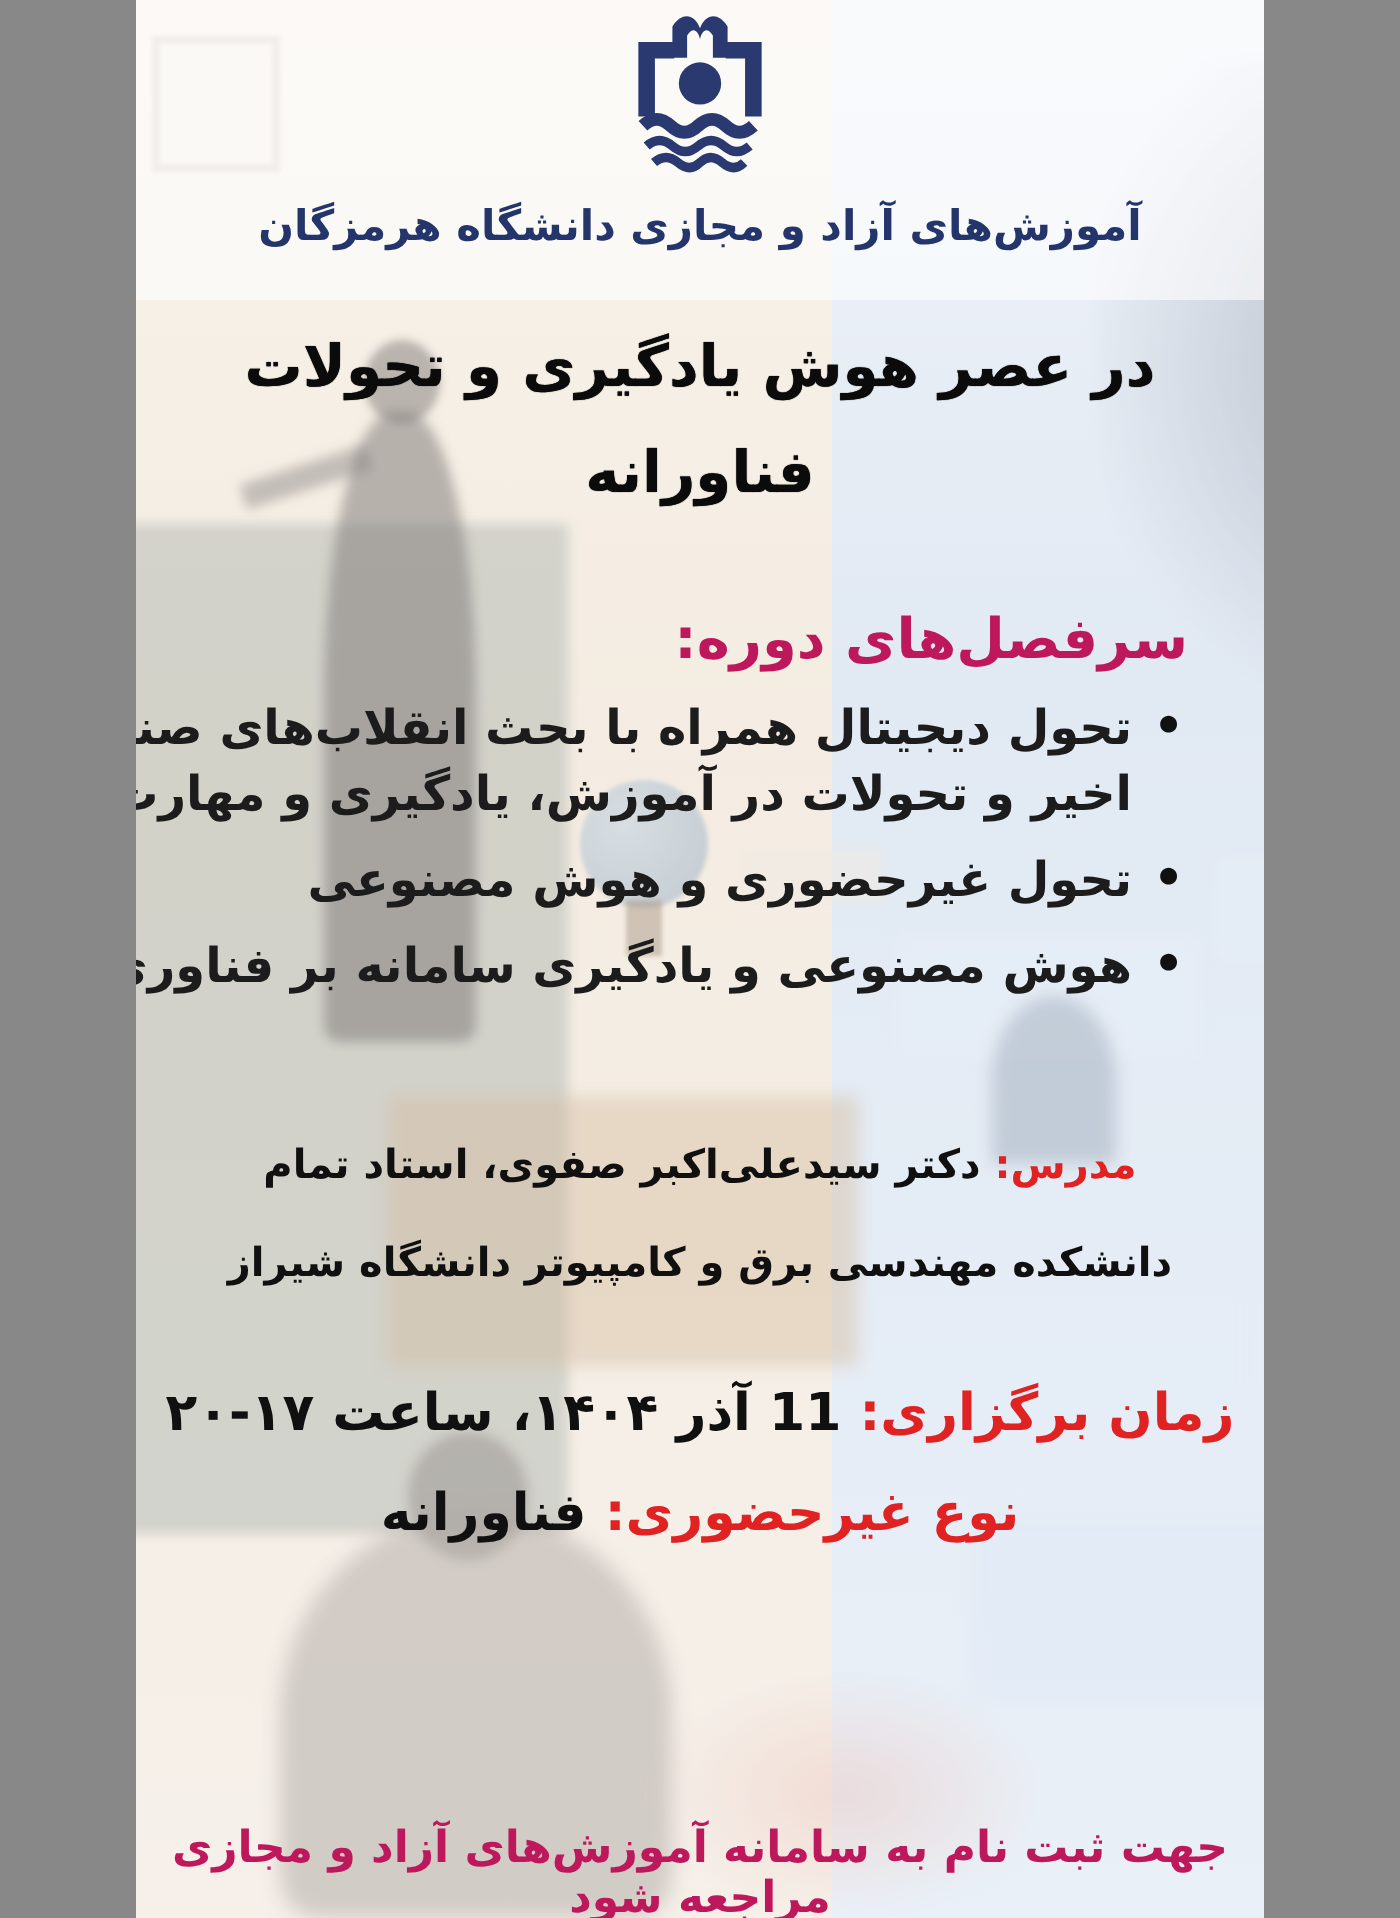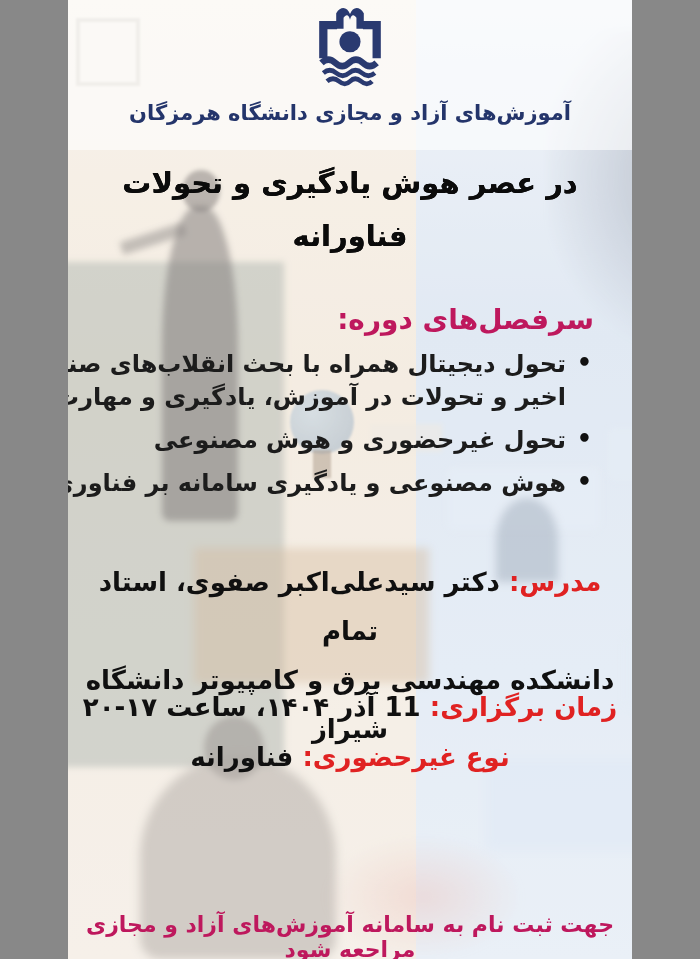--- a/index.html
+++ b/index.html
@@ -68,21 +68,21 @@
   .title{position:absolute;top:157px;left:0;width:100%;text-align:center;
     font-size:29px;line-height:53px;font-weight:bold;color:#0b0b0b;
     text-shadow:0 0 .5px #000;}
   .topics-heading{position:absolute;top:303px;right:38px;
     font-size:28px;font-weight:bold;color:#be185d;}
   .topics{position:absolute;top:348px;right:38px;width:618px;margin:0;padding:0;
     list-style:none;font-size:24px;font-weight:bold;color:#1c1c1c;line-height:33px;}
   .topics li{position:relative;padding-right:28px;margin-bottom:10px;}
   .topics li::before{content:"\2022";position:absolute;right:2px;top:-1px;font-size:24px;color:#111;}
   .instructor{position:absolute;top:558px;left:0;width:100%;text-align:center;
-    font-size:26px;line-height:49px;font-weight:bold;color:#101010;}
+    font-size:20px;line-height:49px;font-weight:bold;color:#101010;}
   .schedule{position:absolute;top:692px;left:0;width:100%;text-align:center;
     font-size:26px;font-weight:bold;color:#101010;}
   .mode{position:absolute;top:742px;left:0;width:100%;text-align:center;
     font-size:26px;font-weight:bold;color:#101010;}
   .red{color:#e02222;}
   .footer-note{position:absolute;top:912px;left:0;width:100%;text-align:center;
     font-size:22px;font-weight:bold;color:#be185d;}
 </style>
 </head>
 <body>

